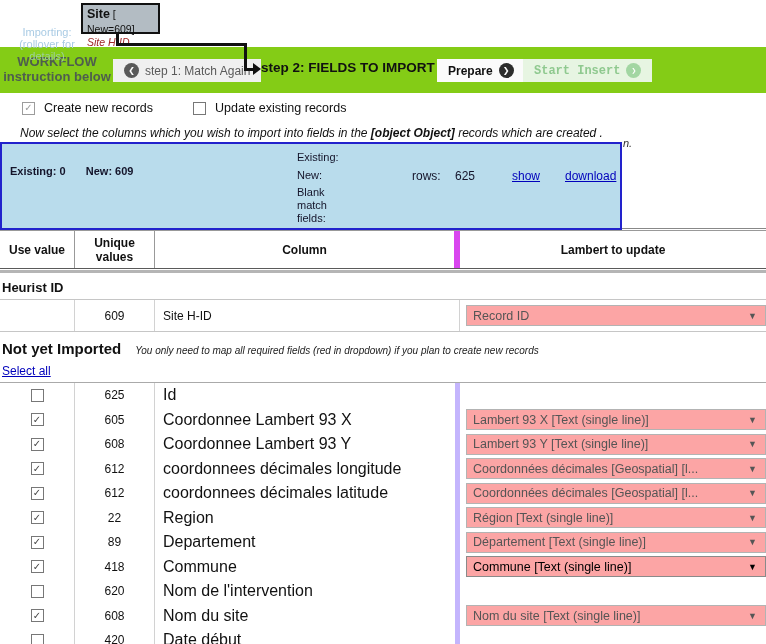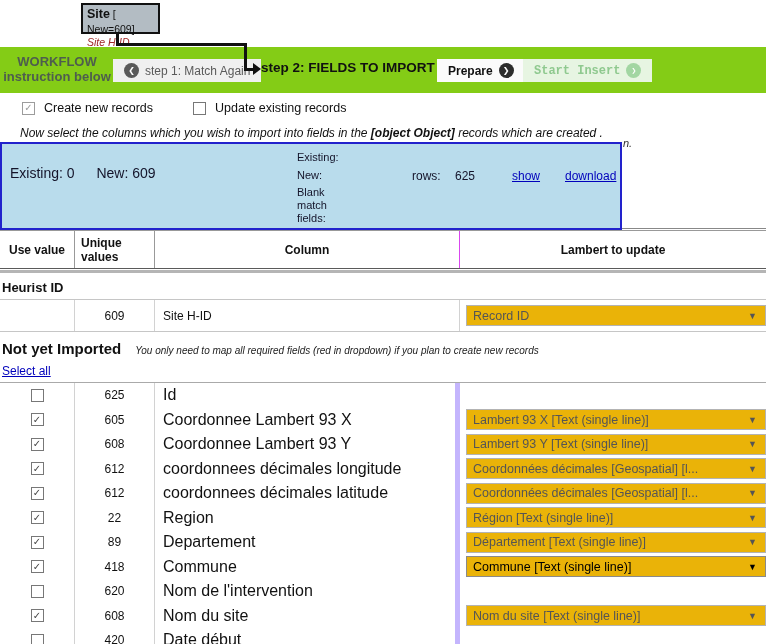--- a/index.html
+++ b/index.html
@@ -58,56 +58,56 @@
 
   
   .instruction { position:absolute; left:20px; top:126px; font-size:12px; font-style:italic; color:#111; }
   .instruction b { font-style:italic; }
 
   .fragment-n { position:absolute; left:623px; top:137px; font-size:11px; font-style:italic; color:#333; }
 
   
   .summary-box { position:absolute; left:0; top:142px; width:622px; height:88px;
                  background:#b9dcec; border:2px solid #2222cc; z-index:4; }
-  .totals { position:absolute; left:8px; top:21px; font-size:14px; font-weight:normal; color:#14142a; }
+  .totals { position:absolute; left:8px; top:21px; font-size:11px; font-weight:bold; color:#14142a; }
   .totals .sp { display:inline-block; width:14px; }
   .mini-label { position:absolute; font-size:11px; color:#14142a; line-height:13px; }
   .ml-existing { left:295px; top:7px; }
   .ml-new { left:295px; top:25px; }
   .ml-blank { left:295px; top:42px; width:46px; }
   .rows-label { position:absolute; left:402px; top:25px; font-size:12px; color:#14142a;padding-left:8px; }
   .rows-value { position:absolute; left:453px; top:25px; font-size:12px; color:#14142a; }
   .link { color:#0000bb; text-decoration:underline; font-size:12px; cursor:pointer; }
   .lk-show { position:absolute; left:510px; top:25px; }
   .lk-download { position:absolute; left:563px; top:25px; }
 
   .right-line { position:absolute; left:622px; top:228px; width:144px; height:1px; background:#888; }
 
   
   .thead { position:absolute; left:0; top:230px; width:766px; height:39px; display:flex;
            border-top:1px solid #999; border-bottom:1px solid #5a5a5a; }
-  .th { display:flex; align-items:center; justify-content:center; 
+  .th { display:flex; align-items:center; justify-content:center; text-align:center;
         font-weight:bold; font-size:12px; line-height:14px; padding:2px 6px; }
   .th1 { width:75px; border-right:1px solid #999; }
   .th2 { width:80px; border-right:1px solid #999; }
-  .th3 { width:305px; border-right:1px solid #d946ef; }
+  .th3 { width:305px; border-right:6px solid #d946ef; }
   .th4 { width:306px; }
   .thick-line { position:absolute; left:0; top:270px; width:766px; height:3px; background:#b5b5b5; }
 
   
   .heurist-title { position:absolute; left:2px; top:280px; font-size:13px; font-weight:bold; }
   .heurist-row { position:absolute; left:0; top:299px; width:766px; height:33px; display:flex;
                  align-items:center; border-top:1px solid #c6c6c6; border-bottom:1px solid #c6c6c6; }
   .hc1 { width:75px; height:100%; border-right:1px solid #d2d2d2; }
   .hc2 { width:80px; height:100%; border-right:1px solid #d2d2d2; display:flex; align-items:center; justify-content:center; font-size:12px; }
   .hc3 { width:305px; height:100%; border-right:1px solid #d2d2d2; display:flex; align-items:center; padding-left:8px; font-size:12px; }
   .hc4 { width:306px; display:flex; align-items:center; }
 
   
-  .sel { width:326px; height:21px; margin-left:6px; background:#eab308; border:1px solid #b3b3b3;
+  .sel { width:326px; height:21px; margin-left:6px; background:#fca5a5; border:1px solid #b3b3b3;
          display:flex; align-items:center; justify-content:space-between; padding:0 8px 0 6px;
          font-size:12.5px; color:#555; cursor:pointer; }
   .sel .arrow { font-size:9px; color:#555; }
   .sel.hl { color:#000; border-color:#8a8a8a; }
   .sel.hl .arrow { color:#000; }
 
   
   .nyi-title { position:absolute; left:2px; top:340px; font-size:15px; font-weight:bold; }
   .nyi-note { font-size:10px; font-weight:normal; font-style:italic; color:#222; margin-left:14px; }
   .select-all { position:absolute; left:2px; top:364px; }
@@ -125,20 +125,25 @@
 </head>
 <body>
 
 <div id="app">
 
   <div class="tooltip-box">
     <span class="tt-title">Site</span><span class="tt-suffix"> [ New=609]</span>
     <span class="tt-sub">Site H-ID</span>
   </div>
 
+  <div class="importing-note">
+    <div>Importing:</div>
+    <div>(rollover for</div>
+    <div class="washed">details)</div>
+  </div>
 
   <div class="conn conn-v1"></div>
   <div class="conn conn-h1"></div>
   <div class="conn conn-v2"></div>
   <div class="conn conn-stub"></div>
   <div class="conn-arrow"></div>
 
   <div class="green-bar">
     <div class="workflow-label">
       <div>WORKFLOW</div>

